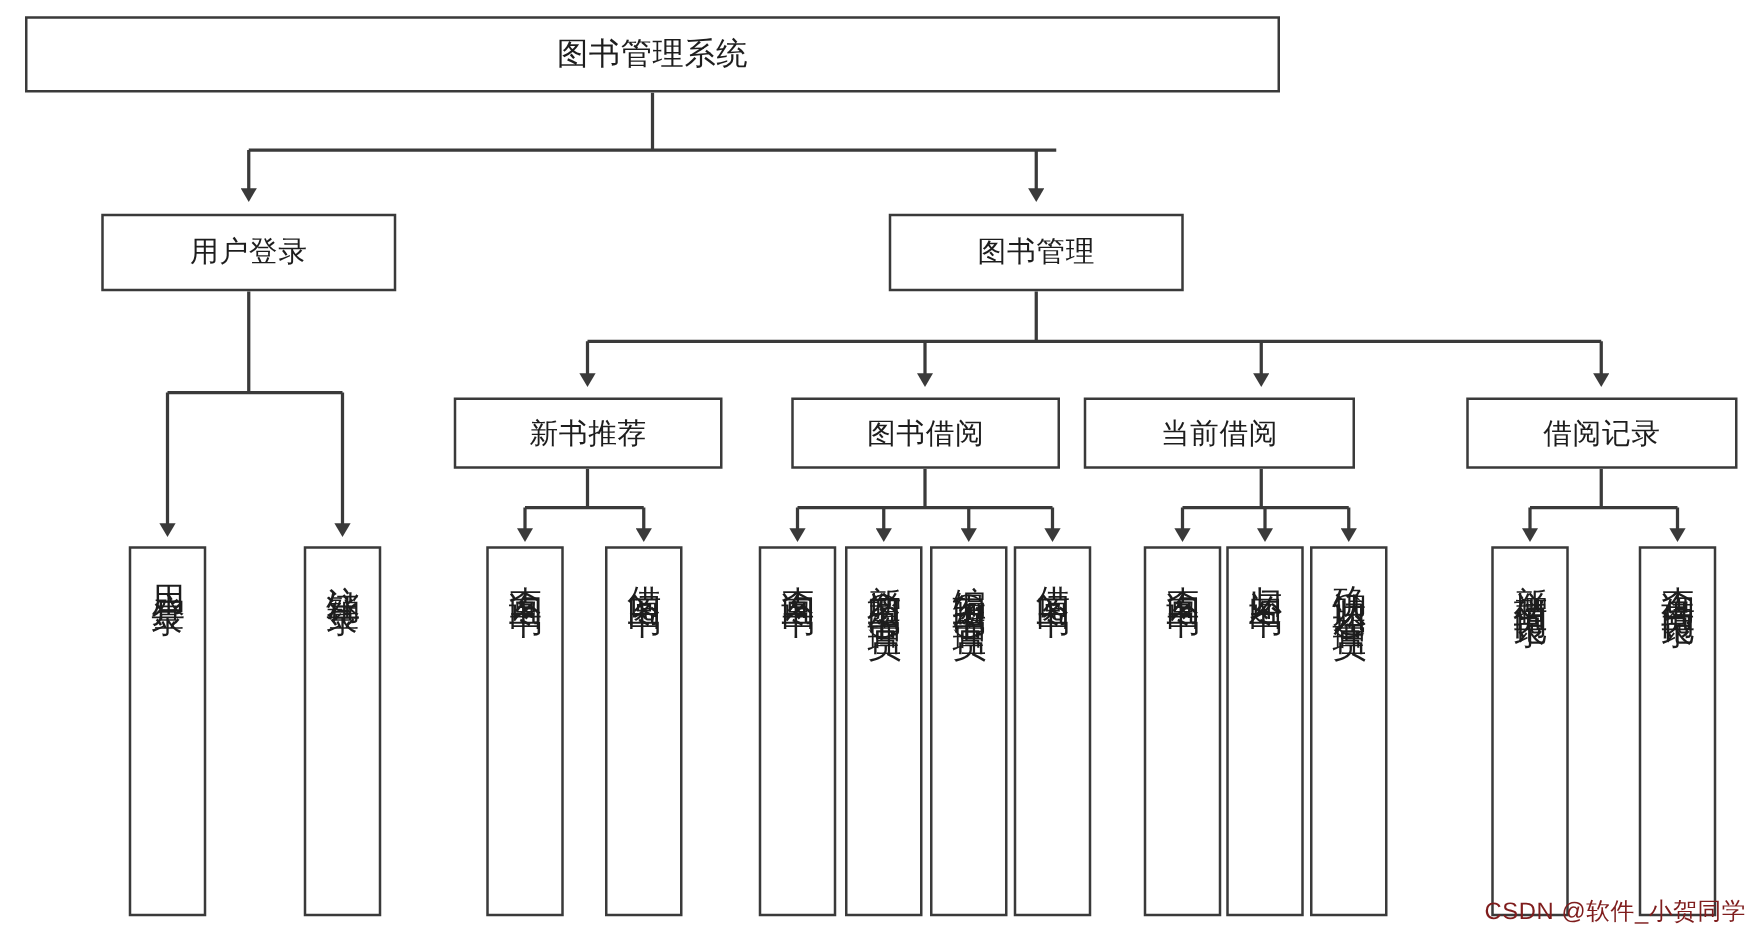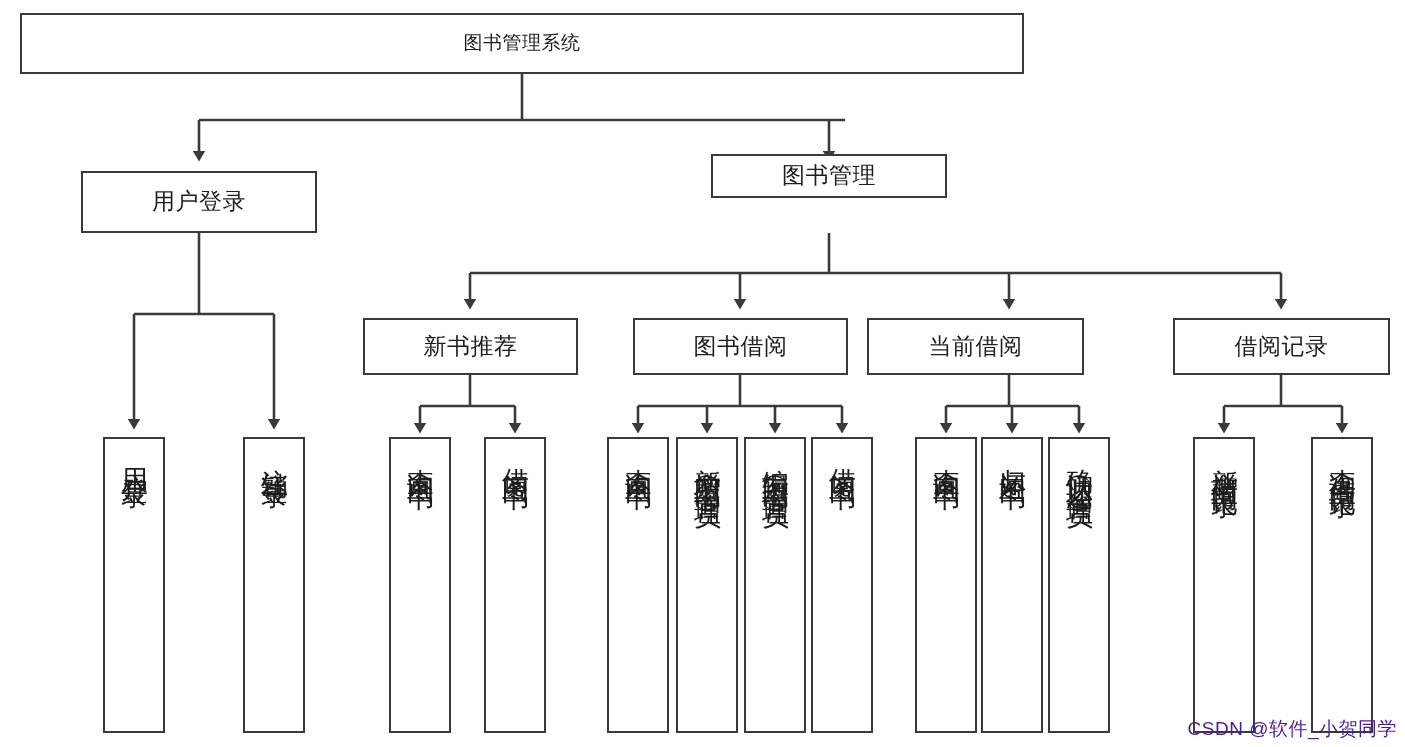--- a/index.html
+++ b/index.html
@@ -18,38 +18,38 @@
     display:flex;align-items:center;justify-content:center;
     color:#1d1d1d;
   }
   .node .lbl{
     display:block;
     line-height:1.18;
     white-space:nowrap;
     letter-spacing:0.5px;
   }
   .node.horiz .lbl{font-size:23px;}
-  .node.root .lbl{font-size:19px;}
+  .node.root .lbl{font-size:25px;}
   .node.leaf{
     padding:8px 2px;
     align-items:flex-start;justify-content:center;
   }
   .node.leaf .lbl{
     writing-mode:vertical-rl;
     text-orientation:upright;
     font-size:27px;
     line-height:1.0;
     letter-spacing:5px;
     white-space:normal;
   }
   .watermark{
     position:absolute;
     right:8px;bottom:5px;
     font-size:19px;
-    color:#4c1d95;
+    color:#7f1d1d;
     letter-spacing:0.5px;
     white-space:nowrap;
     pointer-events:none;
   }
 </style>
 </head>
 <body>
 
 <div id="canvas">
 
@@ -103,21 +103,21 @@
     </g>
   </svg>
 
   <div class="node root horiz" style="left:20px;top:13px;width:1004px;height:61px;">
     <span class="lbl">图书管理系统</span>
   </div>
 
   <div class="node horiz" style="left:81px;top:171px;width:236px;height:62px;">
     <span class="lbl">用户登录</span>
   </div>
-  <div class="node horiz" style="left:711px;top:154px;width:236px;height:44px;">
+  <div class="node horiz" style="left:711px;top:171px;width:236px;height:62px;">
     <span class="lbl">图书管理</span>
   </div>
 
   <div class="node horiz" style="left:363px;top:318px;width:215px;height:57px;justify-content:center;">
     <span class="lbl">新书推荐</span>
   </div>
   <div class="node horiz" style="left:633px;top:318px;width:215px;height:57px;">
     <span class="lbl">图书借阅</span>
   </div>
   <div class="node horiz" style="left:867px;top:318px;width:217px;height:57px;">

